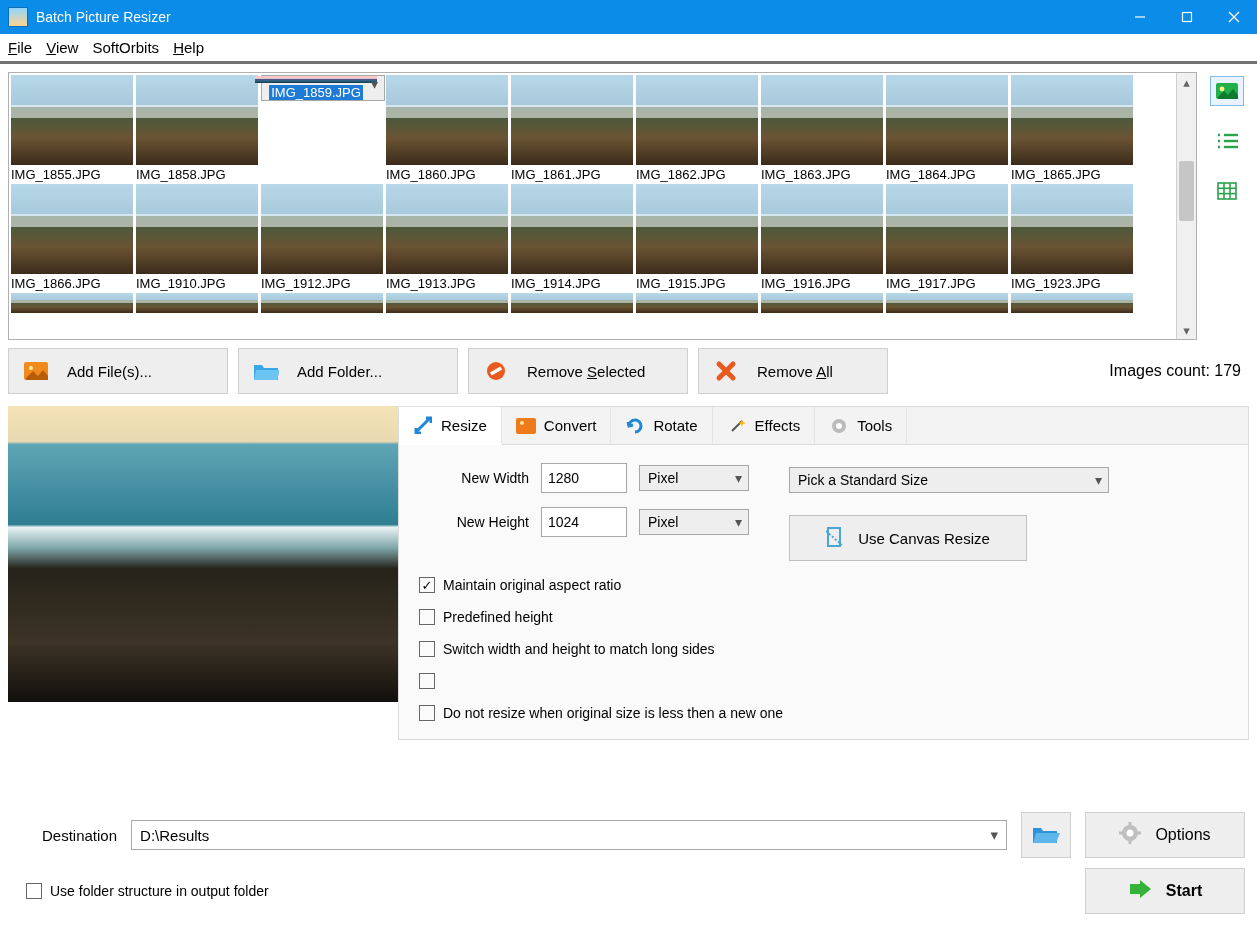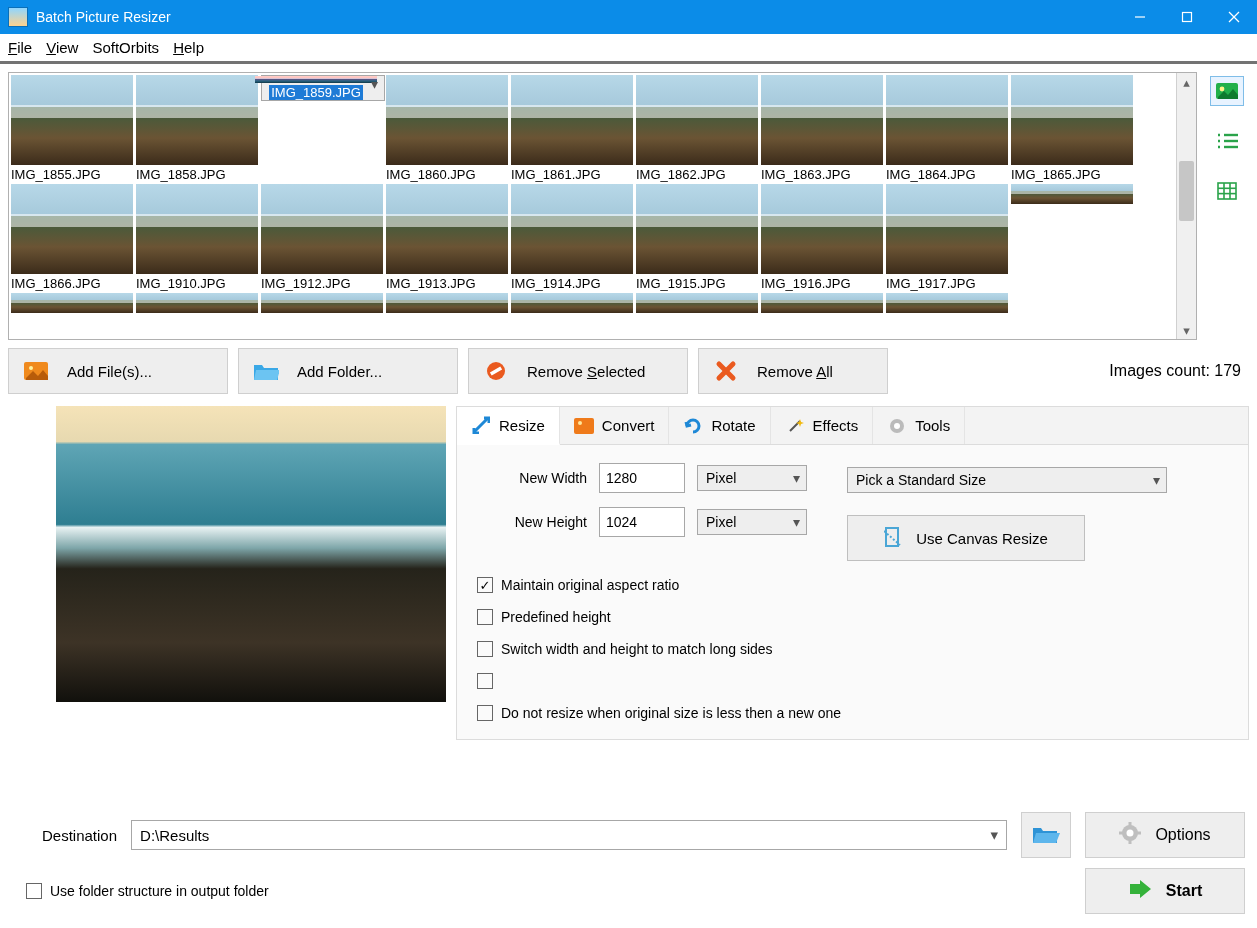--- a/index.html
+++ b/index.html
@@ -27,21 +27,21 @@
   .gscroll { width: 20px; border-left: 1px solid #d0d0d0; background:#f0f0f0; position:relative; }
   .gscroll .track-btn{height:18px;display:flex;align-items:center;justify-content:center;color:#666;}
   .gscroll .thumbbar{position:absolute;left:2px;right:2px;top:88px;height:60px;background:#c6c6c6;border-radius:2px;}
   .sidetools { width: 44px; display: flex; flex-direction: column; gap: 20px; align-items:center; padding-top:4px;}
   .stool{width:34px;height:30px;display:flex;align-items:center;justify-content:center;}
   .stool.active{background:#e8f3ff;border:1px solid #7fbde8;}
   .toolbar { display: flex; gap: 10px; align-items: center; margin-top: 2px;}
   .tbtn { background:#eee; border:1px solid #cfcfcf; height:46px; width:220px; display:flex; align-items:center; gap:18px; padding:0 14px; font-size:15px; color:#000;}
   .tbtn .ico{width:26px;height:22px;display:flex;align-items:center;justify-content:center;}
   .count{margin-left:auto;font-size:16px;color:#000;padding-right:8px;}
-  .mid{display:flex;gap:10px;margin-top:6px;margin-left:48px;}
+  .mid{display:flex;margin-top:6px;}
   .preview{width:390px;height:334px;background:#fff;display:flex;align-items:flex-start;}
   .preview .pimg{width:390px;height:296px;background:linear-gradient(to bottom,#f5e3b8 0%,#e7d9b0 12%,#5fa5b5 13%,#2e7e91 40%,#e8f2f3 41%,#7ea6a9 48%,#25231a 55%,#3d3326 80%,#11100c 100%);}
   .tabs-area{flex:1;border:1px solid #dcdcdc;background:#fafafa;display:flex;flex-direction:column;}
   .tabstrip{display:flex;background:#f3f3f3;border-bottom:1px solid #dcdcdc;}
   .tab{padding:8px 14px;display:flex;align-items:center;gap:8px;font-size:15px;color:#000;border-right:1px solid #e4e4e4;}
   .tab.active{background:#fff;border-bottom:2px solid #fff;margin-bottom:-1px;}
   .tab .ti{width:20px;height:20px;display:flex;align-items:center;justify-content:center;}
   .tabbody{padding:18px 20px;display:flex;flex-direction:column;gap:16px;font-size:14px;color:#000;}
   .row{display:flex;align-items:center;gap:12px;}
   .lbl{width:110px;text-align:right;}
@@ -162,20 +162,24 @@
             </div>
             <div class="thumb">
               <div class="img"></div>
               <div class="name">IMG_1916.JPG</div>
             </div>
             <div class="thumb">
               <div class="img"></div>
               <div class="name">IMG_1917.JPG</div>
             </div>
             <div class="thumb">
+              <div class="img"></div>
+              <div class="name">IMG_1923.JPG</div>
+            </div>
+            <div class="thumb">
               <div class="img" style="height:20px"></div>
             </div>
             <div class="thumb">
               <div class="img" style="height:20px"></div>
             </div>
             <div class="thumb">
               <div class="img" style="height:20px"></div>
             </div>
             <div class="thumb">
               <div class="img" style="height:20px"></div>

